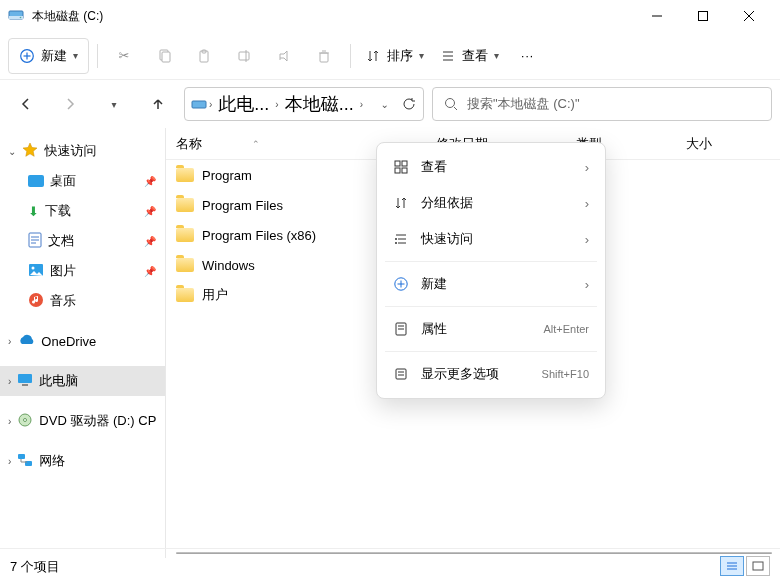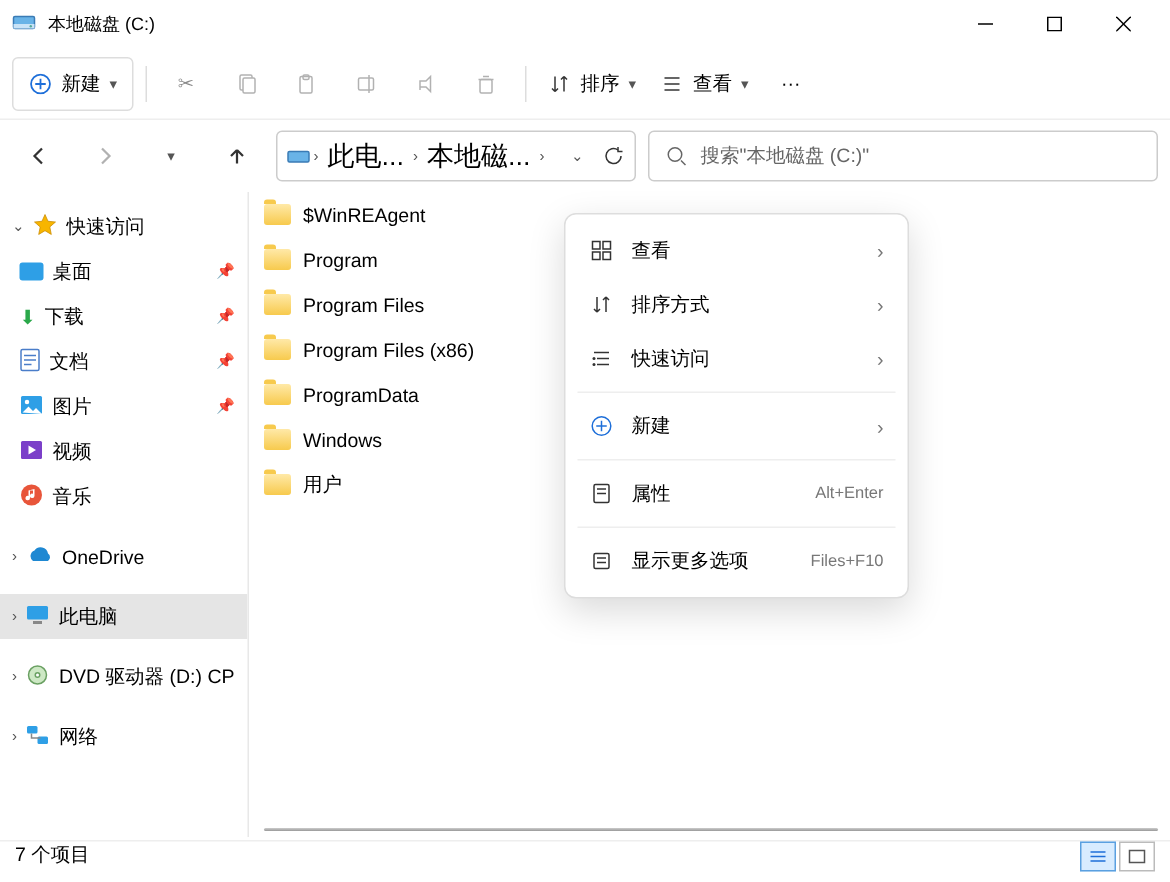--- a/index.html
+++ b/index.html
@@ -16,36 +16,36 @@
 .tbtn .lbl { font-size:13px; }
 .dim { opacity:.45; }
 .addrbar { height:48px; display:flex; align-items:center; padding:8px; gap:8px; }
 .navbtn { width:36px; height:36px; display:flex; align-items:center; justify-content:center; border-radius:4px; }
 .pathbox { flex:1; height:34px; border:1px solid #ccc; border-radius:4px; display:flex; align-items:center; padding:0 6px; gap:2px; }
 .pathseg { padding:2px 4px; font-size:18px; display:flex; align-items:center; gap:2px; }
 .searchbox { width:340px; height:34px; border:1px solid #ccc; border-radius:4px; display:flex; align-items:center; padding:0 10px; gap:8px; color:#666; }
 .content { display:flex; height:430px; }
 .sidebar { width:166px; border-right:1px solid #e8e8e8; padding:8px 0; overflow:auto; }
 .side-item { display:flex; align-items:center; height:30px; padding:0 8px; gap:6px; font-size:13px; }
-.side-item.indent { padding-left:13px; }
+.side-item.indent { padding-left:28px; }
 .side-item .pin { margin-left:auto; color:#777; font-size:10px; }
 .side-item.sel { background:#e5e5e5; }
 .main { flex:1; display:flex; flex-direction:column; position:relative; }
 .cols { height:32px; border-bottom:1px solid #eee; display:flex; align-items:center; font-size:12px; color:#333; }
 .cols div { padding:0 10px; }
 .filelist { flex:1; overflow:auto; }
 .row { height:30px; display:flex; align-items:center; padding:0 10px; gap:8px; font-size:13px; }
 .foldericon { width:18px; height:14px; background:linear-gradient(#ffe9a8,#f7ca4d); border-radius:2px; position:relative; }
 .foldericon:before { content:""; position:absolute; top:-3px; left:0; width:8px; height:3px; background:#f7ca4d; border-radius:2px 2px 0 0; }
 .ctxmenu { position:absolute; top:14px; left:210px; width:230px; background:#fff; border:1px solid #ddd; border-radius:8px; box-shadow:0 8px 24px rgba(0,0,0,.15); padding:6px; z-index:50; }
 .ctxitem { height:36px; display:flex; align-items:center; padding:0 10px; gap:12px; border-radius:4px; font-size:13px; }
 .ctxitem .short { margin-left:auto; font-size:11px; color:#777; }
 .ctxitem .chev { margin-left:auto; color:#777; }
 .ctxdiv { height:1px; background:#eee; margin:4px 2px; }
-.statusbar { position:absolute; bottom:0; left:0; right:0; height:28px; border-top:1px solid #eee; display:flex; align-items:flex-start; padding:0 10px; font-size:12px; }
+.statusbar { position:absolute; bottom:12px; left:0; right:0; height:28px; border-top:1px solid #eee; display:flex; align-items:flex-end; padding:0 10px; font-size:12px; }
 .viewswitch { margin-left:auto; display:flex; gap:2px; }
 .viewswitch div { width:24px; height:20px; border:1px solid #bbb; display:flex; align-items:center; justify-content:center; }
 .scrollhint { position:absolute; bottom:30px; left:176px; right:8px; height:10px; }
 .scrollhint:before { content:""; position:absolute; left:0; right:0; top:4px; height:2px; background:linear-gradient(#ccc,#999); border-radius:2px; }
 .chevron { font-size:10px; color:#555; }
 .ico { width:16px; height:16px; display:flex; align-items:center; justify-content:center; }
 </style>
 </head>
 <body>
 
@@ -243,27 +243,20 @@
     <div class="side-item indent">
         <span><svg width="16" height="14">
             <rect x="1" y="1" width="14" height="12" rx="1" fill="#2e9fe6"></rect>
             <circle cx="5" cy="5" r="1.5" fill="#fff"></circle>
             <path d="M2 12l4-4 3 3 2-2 4 4z" fill="#fff"></path>
           </svg></span>
         <span>图片</span>
         <span class="pin">📌</span>
       </div>
     <div class="side-item indent">
-        <span><svg width="16" height="14">
-            <rect x="1" y="1" width="14" height="12" rx="1" fill="#7b3fc9"></rect>
-            <path d="M6 4v6l5-3z" fill="#fff"></path>
-          </svg></span>
-        <span>视频</span>
-      </div>
-    <div class="side-item indent">
         <span><svg width="16" height="16">
             <circle cx="8" cy="8" r="7" fill="#e8553a"></circle>
             <path d="M7 5v5a1.5 1.5 0 1 1-1-1.4V5l4-1v4.5a1.5 1.5 0 1 1-1-1.4V5" fill="#fff"></path>
           </svg></span>
         <span>音乐</span>
       </div>
     <div style="height:10px"></div>
     <div class="side-item">
         <span class="chevron">›</span>
         <span><svg width="18" height="12">
@@ -295,40 +288,41 @@
         <span><svg width="16" height="14">
             <rect x="1" y="1" width="7" height="5" rx="1" fill="#2e9fe6"></rect>
             <rect x="8" y="8" width="7" height="5" rx="1" fill="#2e9fe6"></rect>
             <path d="M4 6v3h6" stroke="#888" fill="none"></path>
           </svg></span>
         <span>网络</span>
       </div>
   </div>
 
   <div class="main">
+    <div class="cols">
+      <div style="width:260px;display:flex;align-items:center;gap:50px">
+          <span>名称</span>
+          <span style="font-size:9px;color:#888">⌃</span>
+        </div>
+      <div style="width:140px">修改日期</div>
+      <div style="width:110px">类型</div>
+      <div>大小</div>
+    </div>
     <div class="filelist">
       <div class="row">
           <span class="foldericon"></span>
-          <span>$WinREAgent</span>
-        </div>
-      <div class="row">
-          <span class="foldericon"></span>
           <span>Program</span>
         </div>
       <div class="row">
           <span class="foldericon"></span>
           <span>Program Files</span>
         </div>
       <div class="row">
           <span class="foldericon"></span>
           <span>Program Files (x86)</span>
-        </div>
-      <div class="row">
-          <span class="foldericon"></span>
-          <span>ProgramData</span>
         </div>
       <div class="row">
           <span class="foldericon"></span>
           <span>Windows</span>
         </div>
       <div class="row">
           <span class="foldericon"></span>
           <span>用户</span>
         </div>
     </div>
@@ -345,21 +339,21 @@
           </span>
         <span>查看</span>
         <span class="chev">›</span>
       </div>
       <div class="ctxitem">
         <span class="ico">
             <svg width="14" height="14">
               <path d="M4 2v10M4 12l-2-2M4 12l2-2M10 12V2M10 2l-2 2M10 2l2 2" fill="none" stroke="#333"></path>
             </svg>
           </span>
-        <span>排序方式</span>
+        <span>分组依据</span>
         <span class="chev">›</span>
       </div>
       <div class="ctxitem">
         <span class="ico">
             <svg width="14" height="14">
               <line x1="2" y1="3" x2="12" y2="3" stroke="#333"></line>
               <line x1="4" y1="7" x2="12" y2="7" stroke="#333"></line>
               <line x1="4" y1="11" x2="12" y2="11" stroke="#333"></line>
               <circle cx="2" cy="7" r="1" fill="#333"></circle>
               <circle cx="2" cy="11" r="1" fill="#333"></circle>
@@ -395,21 +389,21 @@
       <div class="ctxdiv"></div>
       <div class="ctxitem">
         <span class="ico">
             <svg width="14" height="14">
               <rect x="2" y="2" width="10" height="10" rx="1" fill="none" stroke="#333"></rect>
               <line x1="4" y1="5" x2="10" y2="5" stroke="#333"></line>
               <line x1="4" y1="8" x2="10" y2="8" stroke="#333"></line>
             </svg>
           </span>
         <span>显示更多选项</span>
-        <span class="short">Files+F10</span>
+        <span class="short">Shift+F10</span>
       </div>
     </div>
   </div>
 </div>
 
 <div class="scrollhint"></div>
 
 <div class="statusbar">
   <span>7 个项目</span>
   <div class="viewswitch">

